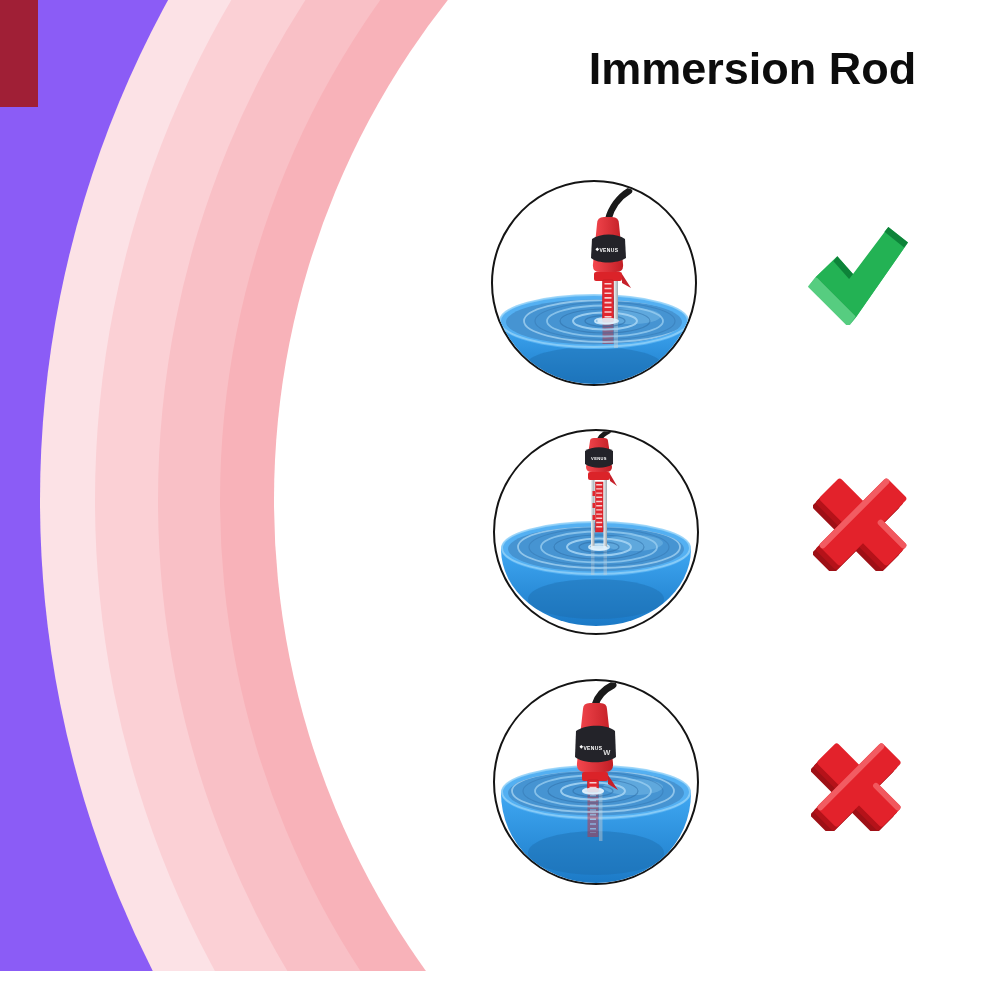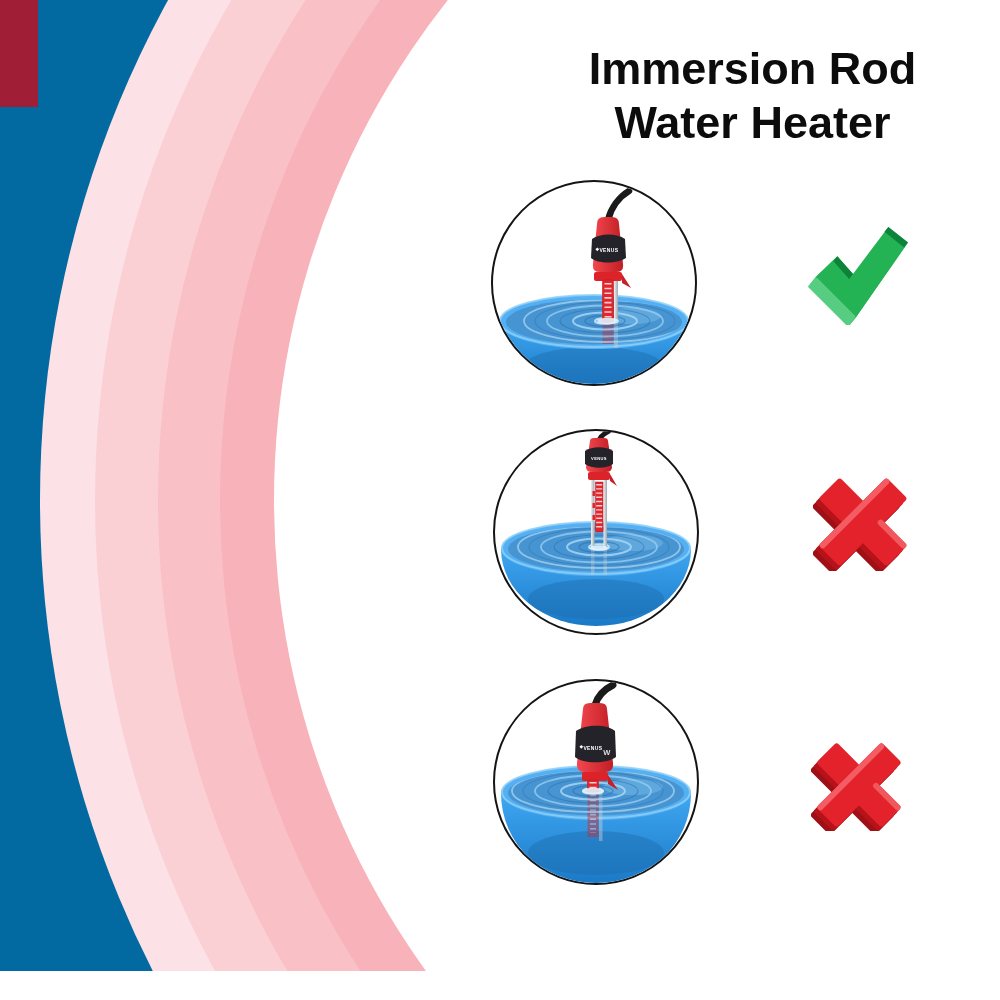--- a/index.html
+++ b/index.html
@@ -1,17 +1,17 @@
 <!DOCTYPE html>
 <html style="--arc-band-1: #FCE2E6; --arc-band-2: #FBD0D5; --arc-band-3: #F9C0C6; --arc-band-4: #F8B2B9; --corner-bar: #A01F36; --title-text: #0C0C0C; --check-green: #23B254; --check-green-dark: #0B7D36; --check-green-light: #56CD80; --cross-red: #E3222B; --cross-red-dark: #9E1016; --cross-red-light: #F4666C; --bowl-blue: #3FA7F2; --bowl-blue-deep: #1B79C6; --water-blue: #4694D2; --ripple-light: #A8D6F4; --device-red: #E2262E; --device-black: #232329; --rod-chrome: #C9CED2;"><head>
 <meta charset="utf-8">
 <style>
   html,body{margin:0;padding:0;background:#ffffff;}
   .canvas{
-    position:relative;width:1000px;height:971px;background:#0369a1;
+    position:relative;width:1000px;height:971px;background:#8b5cf6;
     overflow:hidden;font-family:"Liberation Sans",sans-serif;
   }
   
   .arc{position:absolute;border-radius:50%;}
   .arc.b1{left:40px;  top:-540px; width:2080px;height:2080px;background:var(--arc-band-1,#FCE2E6);}
   .arc.b2{left:95px;  top:-485px; width:1970px;height:1970px;background:var(--arc-band-2,#FBD0D5);}
   .arc.b3{left:158px; top:-422px; width:1844px;height:1844px;background:var(--arc-band-3,#F9C0C6);}
   .arc.b4{left:220px; top:-360px; width:1720px;height:1720px;background:var(--arc-band-4,#F8B2B9);}
   .arc.inner{left:274px;top:-306px;width:1612px;height:1612px;background:#ffffff;}
   .corner-bar{position:absolute;left:0;top:0;width:38px;height:107px;background:var(--corner-bar,#A01F36);}
@@ -40,21 +40,20 @@
 
   <div class="arc b1"></div>
   <div class="arc b2"></div>
   <div class="arc b3"></div>
   <div class="arc b4"></div>
   <div class="arc inner"></div>
   <div class="corner-bar"></div>
 
   <div class="title">
     <div>Immersion Rod</div>
-    <div>Water Heater</div>
   </div>
 
   <div class="scene s1">
     <svg viewBox="0 0 202 202">
       <defs>
         <linearGradient id="s1bowl" x1="0" y1="0" x2="0" y2="1">
           <stop offset="0" stop-color="#3FA7F2"></stop>
             <stop offset="1" stop-color="#1B79C6"></stop>
         </linearGradient>
         <linearGradient id="s1head" x1="0" y1="0" x2="1" y2="0">

